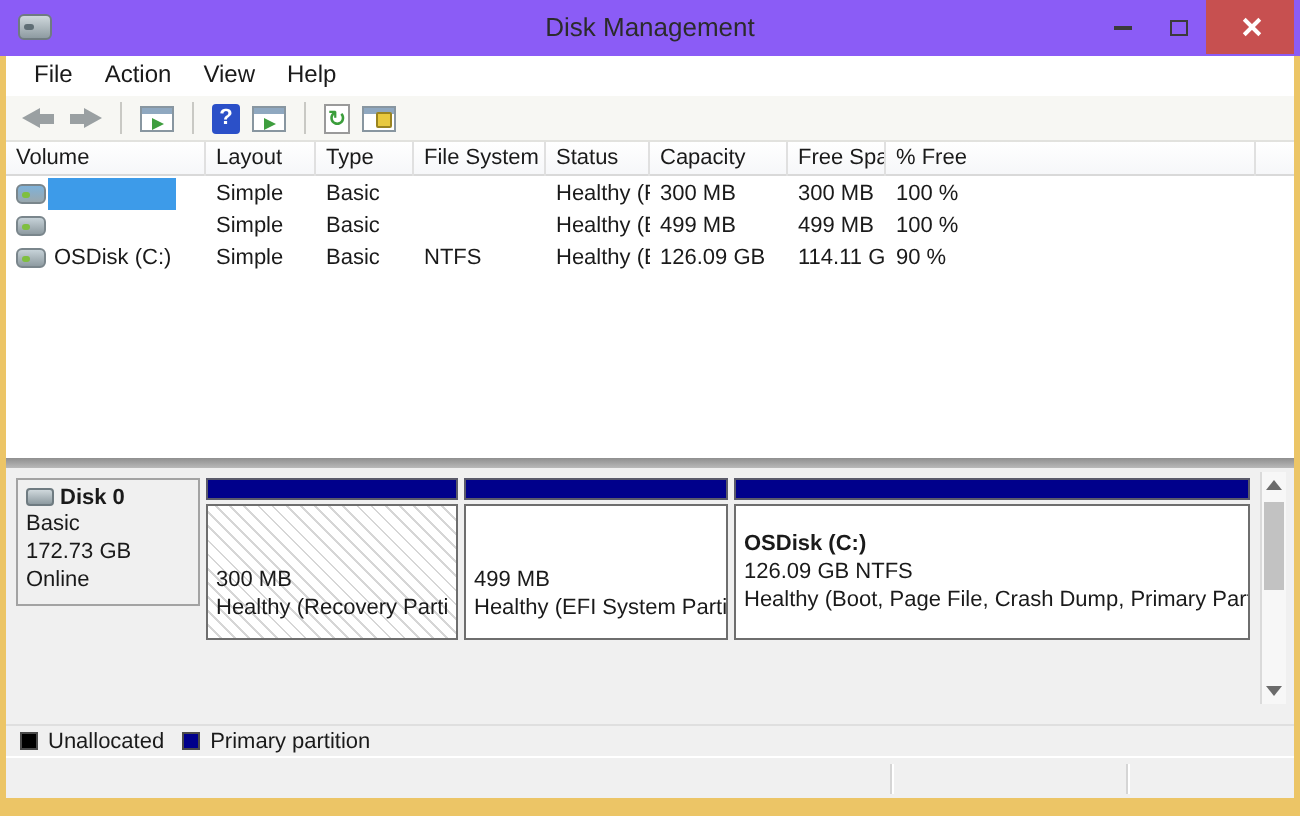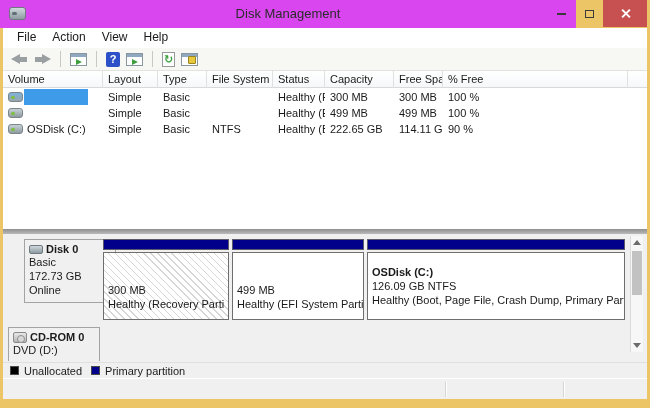--- a/index.html
+++ b/index.html
@@ -1,21 +1,21 @@
 <!DOCTYPE html>
 <html><head>
 <meta charset="utf-8">
 <style>
   * { margin:0; padding:0; box-sizing:border-box; }
   html,body { width:650px; height:408px; overflow:hidden; }
   body { font-family:"Liberation Sans","DejaVu Sans",sans-serif; font-size:11px; color:#1a1a1a; }
   .win { position:absolute; left:0; top:0; width:650px; height:408px; background:#ECC566; outline:1px solid #C9A23E; }
 
   
-  .titlebar { position:absolute; left:0; top:0; width:576px; height:28px; background:#d946ef; }
+  .titlebar { position:absolute; left:0; top:0; width:650px; height:28px; background:#8b5cf6; }
   .app-icon { position:absolute; left:9px; top:7px; width:17px; height:13px; background:linear-gradient(#cfd8dc,#8e9ba1); border:1px solid #6f7b81; border-radius:3px; }
   .app-icon::after { content:""; position:absolute; left:2px; top:4px; width:5px; height:3px; background:#5f6e75; border-radius:2px; }
   .title { position:absolute; left:0; right:0; top:6px; text-align:center; font-size:13px; color:#2b2b2b; }
   .cap-btn { position:absolute; top:0; height:27px; display:flex; align-items:center; justify-content:center; cursor:default; }
   .btn-min { left:548px; width:27px; }
   .btn-max { left:575px; width:28px; }
   .btn-close { left:603px; width:44px; background:#C75050; }
   .glyph-min { width:9px; height:2px; background:#3a3a3a; }
   .glyph-max { width:9px; height:8px; border:1px solid #3a3a3a; }
   .glyph-close { position:relative; width:11px; height:11px; }
@@ -56,21 +56,21 @@
   .drive-icon::after { content:""; position:absolute; left:2px; top:3px; width:4px; height:3px; background:#7FBF3F; border-radius:2px; }
   .drive-icon.blue { background:linear-gradient(#7fb2d9,#9aa8ae); }
   .sel-rect { position:absolute; left:21px; top:0; width:64px; height:16px; background:#3D9BE9; }
 
   
   .splitter { position:absolute; left:3px; top:229px; width:644px; height:5px; background:linear-gradient(#8f8f8f,#b9b9b9); }
 
   
   .graphpane { position:absolute; left:3px; top:234px; width:644px; height:128px; background:#F0F0F0; }
   .disk-label { position:absolute; background:#F0F0F0; border:1px solid #A3A3A3; padding:3px 2px 0 4px; }
-  .dl-disk0 { left:5px; top:5px; width:92px; height:64px;margin-left:16px; }
+  .dl-disk0 { left:5px; top:5px; width:92px; height:64px; }
   .dl-cdrom { left:5px; top:93px; width:92px; height:34px; border-bottom:none; }
   .disk-name { font-weight:bold; font-size:11px; }
   .disk-sub { font-size:11px; line-height:14px; }
   .disk-icon-sm { display:inline-block; width:14px; height:9px; border:1px solid #6f7b81; border-radius:2px; background:linear-gradient(#cfd8dc,#8e9ba1); vertical-align:-1px; margin-right:3px; }
   .cd-icon { display:inline-block; position:relative; width:14px; height:11px; border:1px solid #8a8a8a; border-radius:2px; background:linear-gradient(#e8e8e8,#b5b5b5); vertical-align:-2px; margin-right:3px; }
   .cd-icon::after { content:""; position:absolute; left:3px; top:2px; width:6px; height:6px; border-radius:50%; background:#d8d8d8; border:1px solid #909090; }
 
   .partition { position:absolute; top:5px; height:82px; }
   .p1 { left:100px; width:126px; }
   .p2 { left:229px; width:132px; }
@@ -183,21 +183,21 @@
       <div class="cell" style="left:445px;width:60px;">100 %</div>
     </div>
 
     <div class="lv-row" style="top:50px;">
       <div class="drive-icon"></div>
       <div class="cell" style="left:24px;width:76px;">OSDisk (C:)</div>
       <div class="cell" style="left:105px;width:50px;">Simple</div>
       <div class="cell" style="left:160px;width:44px;">Basic</div>
       <div class="cell" style="left:209px;width:61px;">NTFS</div>
       <div class="cell" style="left:275px;width:47px;">Healthy (B...</div>
-      <div class="cell" style="left:327px;width:64px;">222.65 GB</div>
+      <div class="cell" style="left:327px;width:64px;">126.09 GB</div>
       <div class="cell" style="left:396px;width:44px;">114.11 GB</div>
       <div class="cell" style="left:445px;width:60px;">90 %</div>
     </div>
   </div>
 
   <div class="splitter"></div>
 
   <div class="graphpane">
 
     <div class="disk-label dl-disk0">
@@ -225,24 +225,20 @@
 
     <div class="partition p3">
       <div class="pbar" style="background: rgb(0, 0, 139);"></div>
       <div class="pbody pad-mid">
         <div class="pline ptitle">OSDisk  (C:)</div>
         <div class="pline">126.09 GB NTFS</div>
         <div class="pline">Healthy (Boot, Page File, Crash Dump, Primary Parti</div>
       </div>
     </div>
 
-    <div class="disk-label dl-cdrom">
-      <div class="disk-name"><span class="cd-icon"></span><span>CD-ROM 0</span></div>
-      <div class="disk-sub">DVD (D:)</div>
-    </div>
 
     <div class="vscroll">
       <div class="sb-btn sb-up">
           <div class="tri-up"></div>
         </div>
       <div class="sb-thumb"></div>
       <div class="sb-btn sb-down">
           <div class="tri-down"></div>
         </div>
     </div>

